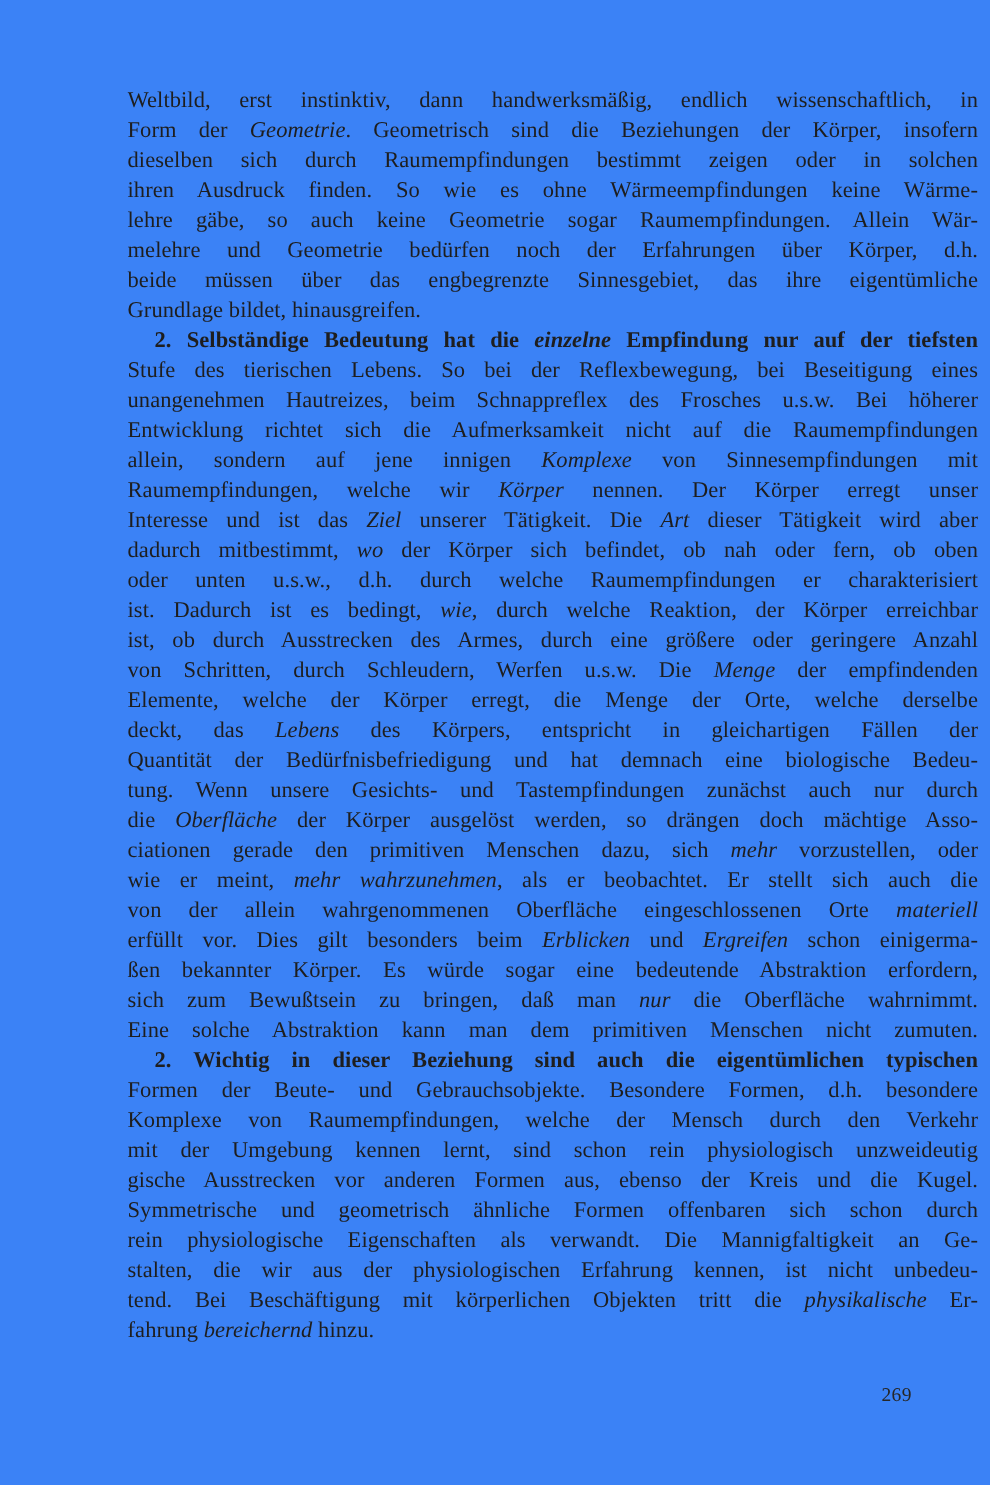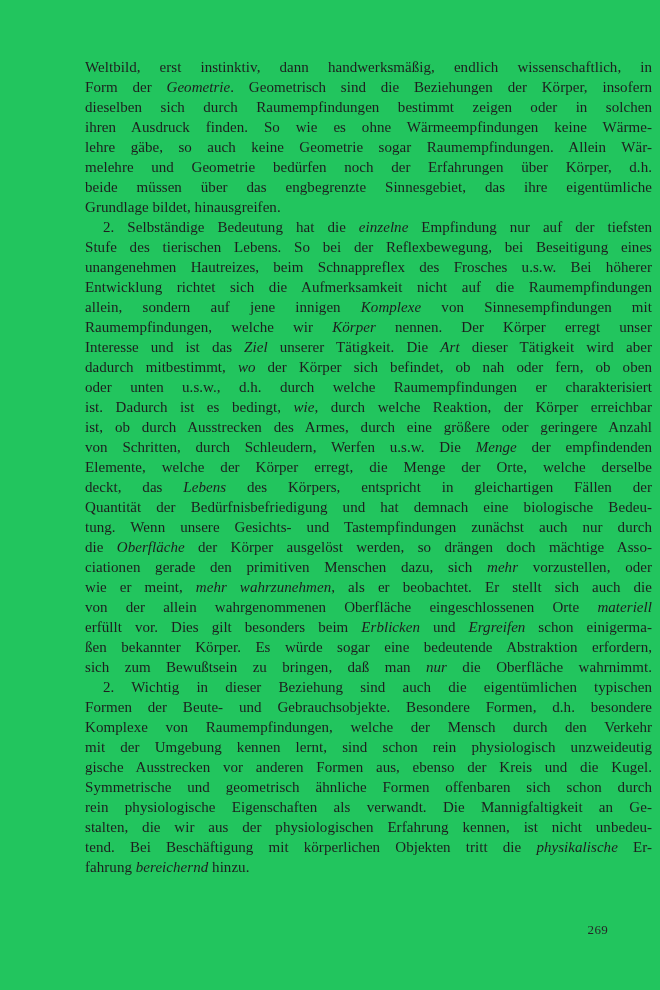--- a/index.html
+++ b/index.html
@@ -37,40 +37,41 @@
     overflow: hidden;
     text-align: justify;
     text-align-last: justify;
     white-space: normal;
   }
   .line.last {
     text-align-last: left;
   }
   .para.indent .line:first-child {
     text-indent: 18px;
+    font-weight: bold;
   }
   .line em {
     font-style: italic;
   }
   .page-number {
     position: absolute;
     left: 85px;
     top: 923px;
     width: 523px;
     text-align: right;
     font-size: 13px;
     line-height: 14px;
     color: #262626;
     letter-spacing: 0.3px;
   }
 </style>
 </head>
 <body>
 
-<div class="book-page" style="background: #22c55e;">
+<div class="book-page" style="background: #3b82f6;">
   <div class="text-block" style="color: rgb(30, 30, 30);">
       <div class="para">
         <div class="line">Weltbild, erst instinktiv, dann handwerksmäßig, endlich wissenschaftlich, in</div>
         <div class="line">Form der <em>Geometrie</em>. Geometrisch sind die Beziehungen der Körper, insofern</div>
         <div class="line">dieselben sich durch Raumempfindungen bestimmt zeigen oder in solchen</div>
         <div class="line">ihren Ausdruck finden. So wie es ohne Wärmeempfindungen keine Wärme-</div>
         <div class="line">lehre gäbe, so auch keine Geometrie sogar Raumempfindungen. Allein Wär-</div>
         <div class="line">melehre und Geometrie bedürfen noch der Erfahrungen über Körper, d.h.</div>
         <div class="line">beide müssen über das engbegrenzte Sinnesgebiet, das ihre eigentümliche</div>
         <div class="line last">Grundlage bildet, hinausgreifen.</div>
@@ -92,20 +93,21 @@
         <div class="line">deckt, das <em>Lebens</em> des Körpers, entspricht in gleichartigen Fällen der</div>
         <div class="line">Quantität der Bedürfnisbefriedigung und hat demnach eine biologische Bedeu-</div>
         <div class="line">tung. Wenn unsere Gesichts- und Tastempfindungen zunächst auch nur durch</div>
         <div class="line">die <em>Oberfläche</em> der Körper ausgelöst werden, so drängen doch mächtige Asso-</div>
         <div class="line">ciationen gerade den primitiven Menschen dazu, sich <em>mehr</em> vorzustellen, oder</div>
         <div class="line">wie er meint, <em>mehr wahrzunehmen</em>, als er beobachtet. Er stellt sich auch die</div>
         <div class="line">von der allein wahrgenommenen Oberfläche eingeschlossenen Orte <em>materiell</em></div>
         <div class="line">erfüllt vor. Dies gilt besonders beim <em>Erblicken</em> und <em>Ergreifen</em> schon einigerma-</div>
         <div class="line">ßen bekannter Körper. Es würde sogar eine bedeutende Abstraktion erfordern,</div>
         <div class="line">sich zum Bewußtsein zu bringen, daß man <em>nur</em> die Oberfläche wahrnimmt.</div>
+        <div class="line">Eine solche Abstraktion kann man dem primitiven Menschen nicht zumuten.</div>
       </div>
       <div class="para indent">
         <div class="line">2. Wichtig in dieser Beziehung sind auch die eigentümlichen typischen</div>
         <div class="line">Formen der Beute- und Gebrauchsobjekte. Besondere Formen, d.h. besondere</div>
         <div class="line">Komplexe von Raumempfindungen, welche der Mensch durch den Verkehr</div>
         <div class="line">mit der Umgebung kennen lernt, sind schon rein physiologisch unzweideutig</div>
         <div class="line">gische Ausstrecken vor anderen Formen aus, ebenso der Kreis und die Kugel.</div>
         <div class="line">Symmetrische und geometrisch ähnliche Formen offenbaren sich schon durch</div>
         <div class="line">rein physiologische Eigenschaften als verwandt. Die Mannigfaltigkeit an Ge-</div>
         <div class="line">stalten, die wir aus der physiologischen Erfahrung kennen, ist nicht unbedeu-</div>

